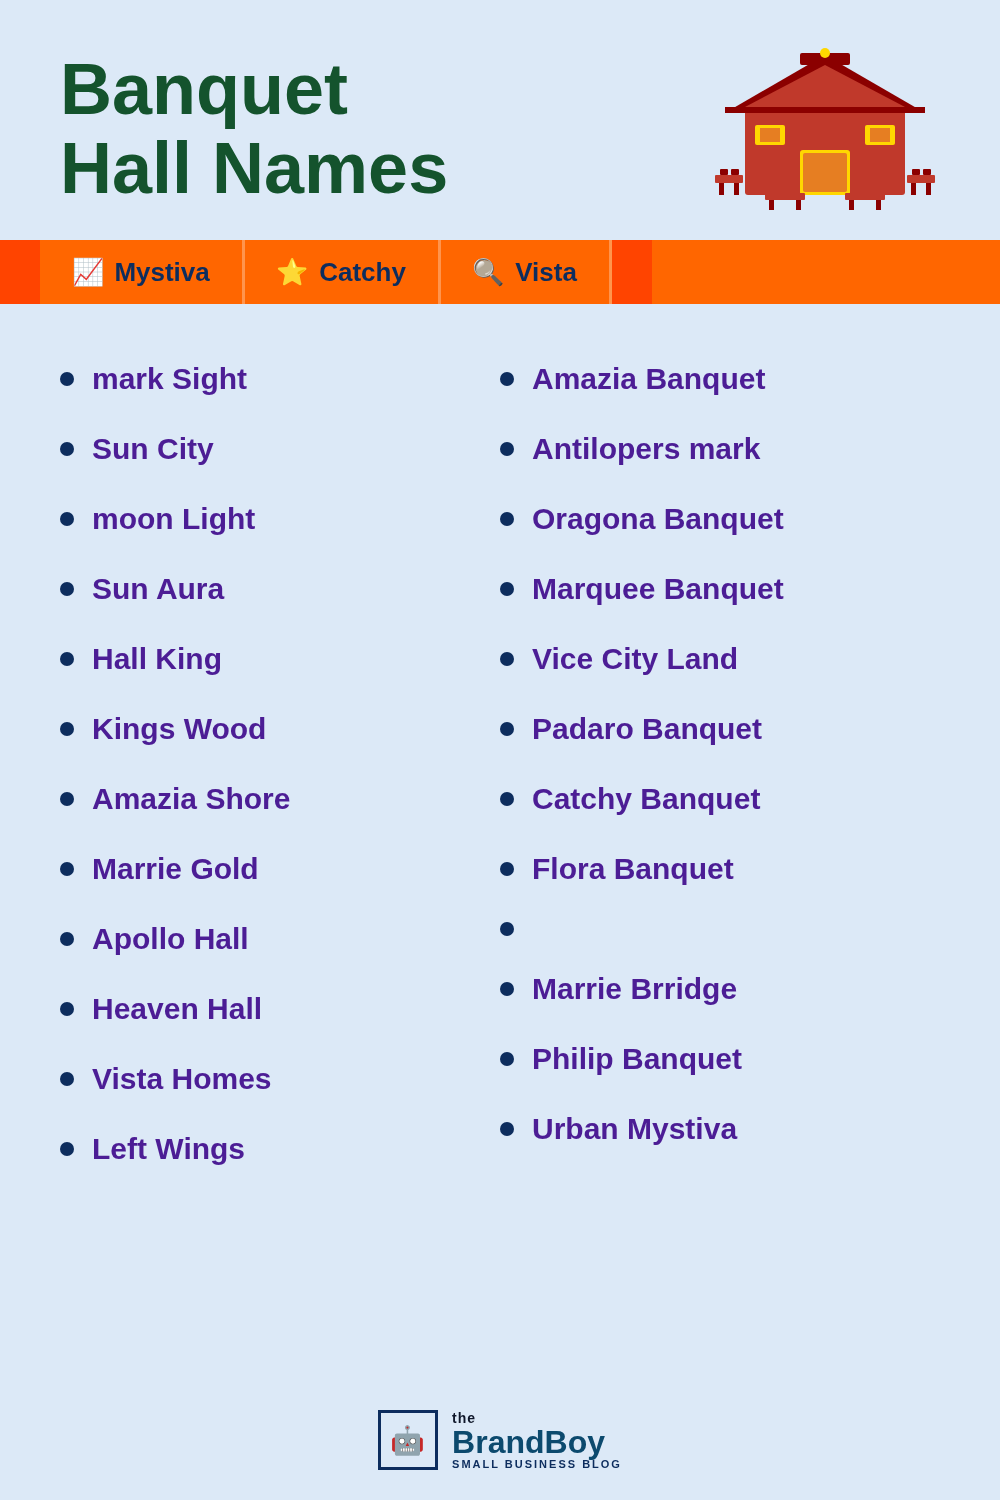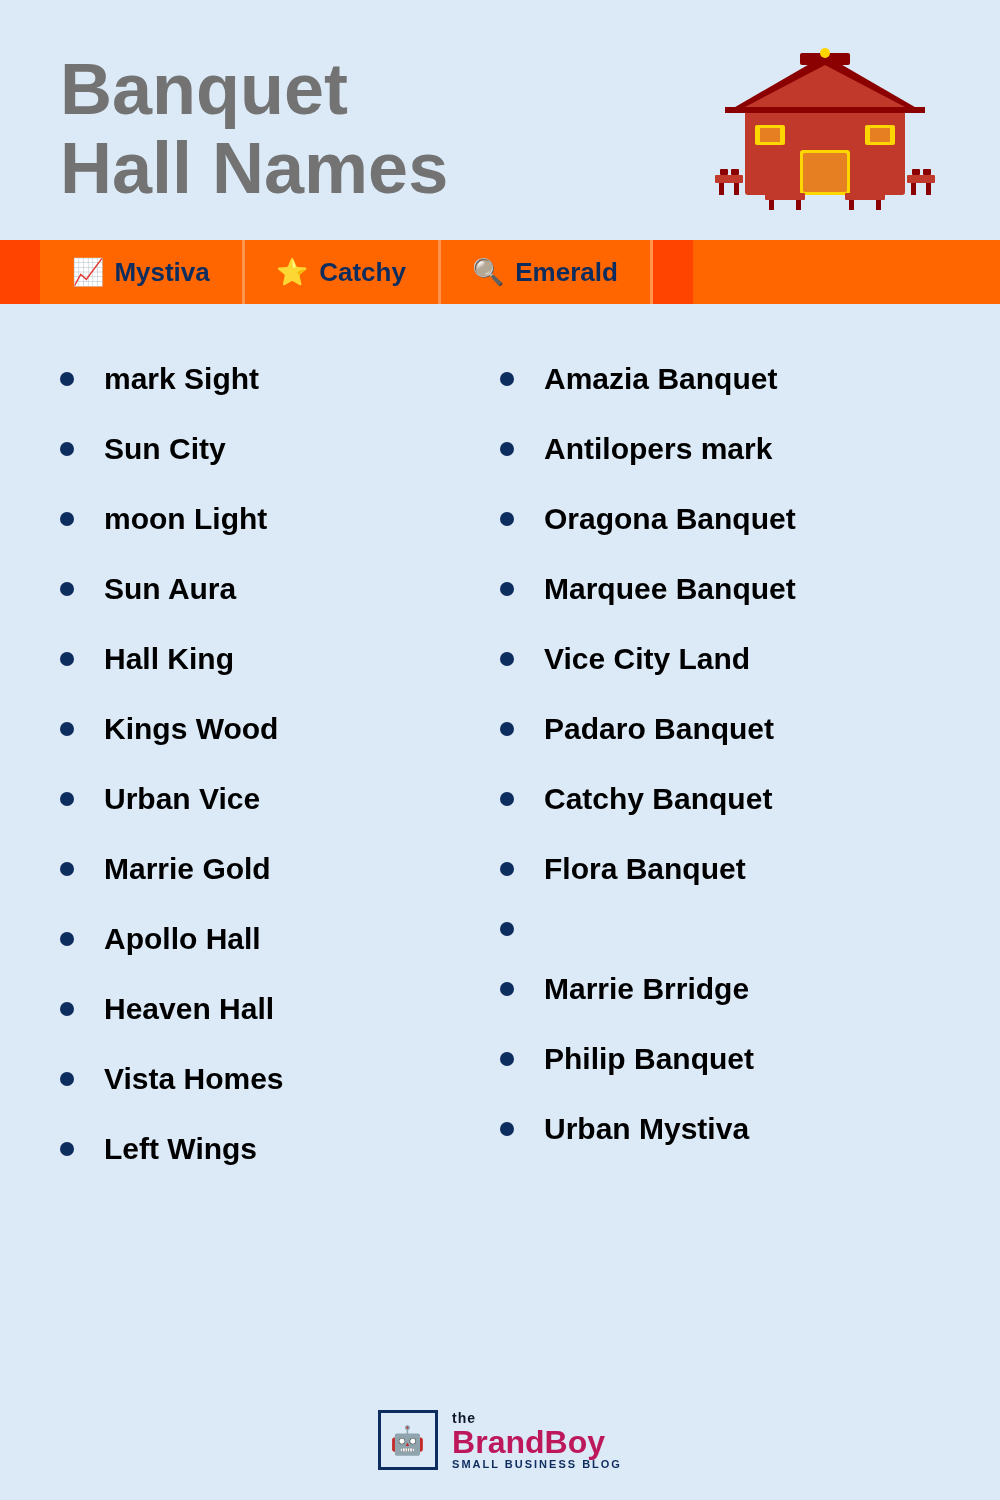--- a/index.html
+++ b/index.html
@@ -23,21 +23,21 @@
     }
 
     .title-block {
       display: flex;
       flex-direction: column;
     }
 
     .main-title {
       font-size: 72px;
       font-weight: 900;
-      color: #737373;
+      color: #14532d;
       line-height: 1.1;
     }
 
     .banquet-image {
       width: 230px;
       height: 180px;
       display: flex;
       align-items: center;
       justify-content: center;
       margin-top: -10px;
@@ -94,25 +94,25 @@
     .column {
       flex: 1;
       display: flex;
       flex-direction: column;
       gap: 0;
     }
 
     .list-item {
       display: flex;
       align-items: center;
-      gap: 30px;
+      gap: 18px;
       padding: 18px 0;
       font-size: 30px;
       font-weight: 900;
-      color: #000000;
+      color: #4c1d95;
     }
 
     .bullet {
       width: 14px;
       height: 14px;
       background-color: #0d2d5e;
       border-radius: 50%;
       flex-shrink: 0;
     }
 
@@ -144,21 +144,21 @@
     .brand-the {
       font-size: 14px;
       color: #0f172a;
       font-weight: 700;
       letter-spacing: 1px;
     }
 
     .brand-name {
       font-size: 32px;
       font-weight: 900;
-      color: #be185d;
+      color: #0c4a6e;
       line-height: 1;
     }
 
     .brand-sub {
       font-size: 11px;
       color: #0d2d5e;
       font-weight: 700;
       letter-spacing: 2px;
     }
   </style>
@@ -223,21 +223,21 @@
   <div class="tab-item">
     <span class="tab-icon">📈</span>
     <span>Mystiva</span>
   </div>
   <div class="tab-item">
     <span class="tab-icon">⭐</span>
     <span>Catchy</span>
   </div>
   <div class="tab-item">
     <span class="tab-icon">🔍</span>
-    <span>Emerald</span>
+    <span>Vista</span>
   </div>
   <div class="tab-accent"></div>
 </div>
 
 <div class="content-section">
   <div class="column" id="left-col">
       <div class="list-item">
         <div class="bullet"></div>
         <span>mark Sight</span>
       </div>
@@ -256,21 +256,21 @@
       <div class="list-item">
         <div class="bullet"></div>
         <span>Hall King</span>
       </div>
       <div class="list-item">
         <div class="bullet"></div>
         <span>Kings Wood</span>
       </div>
       <div class="list-item">
         <div class="bullet"></div>
-        <span>Urban Vice</span>
+        <span>Amazia Shore</span>
       </div>
       <div class="list-item">
         <div class="bullet"></div>
         <span>Marrie Gold</span>
       </div>
       <div class="list-item">
         <div class="bullet"></div>
         <span>Apollo Hall</span>
       </div>
       <div class="list-item">

